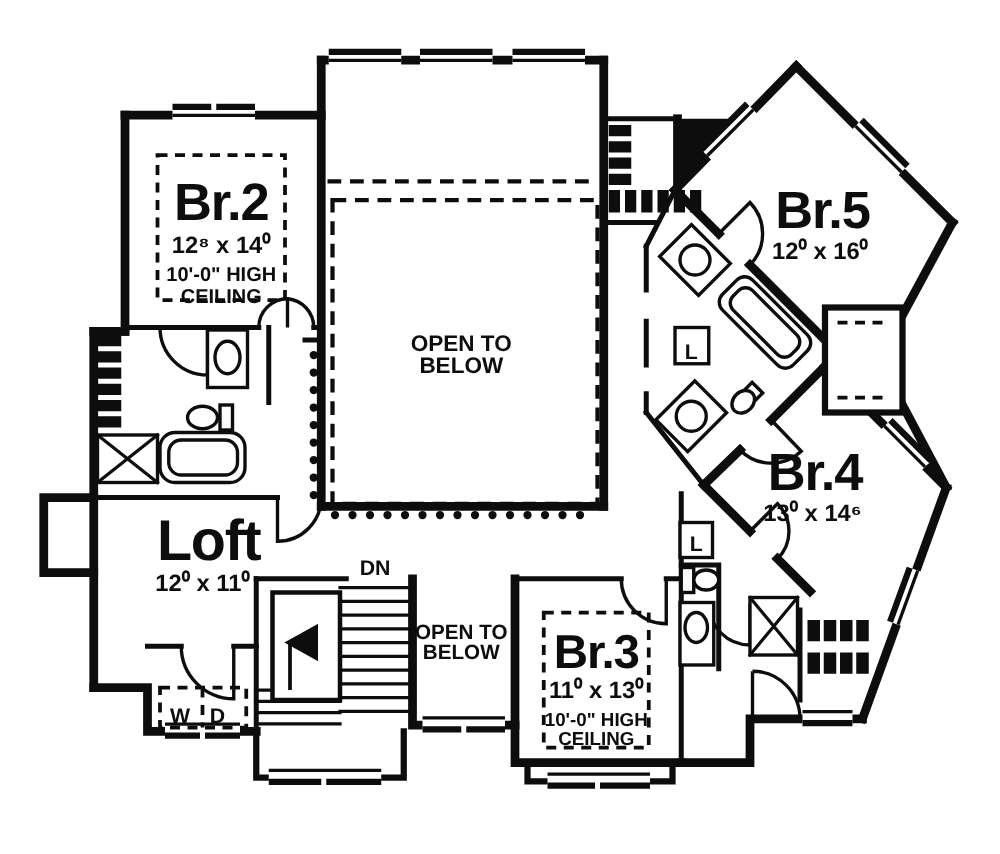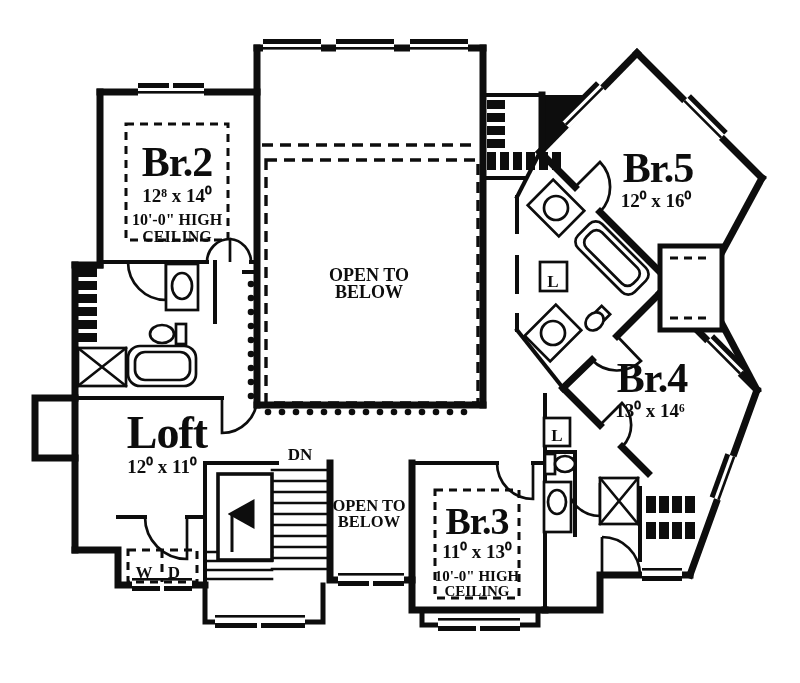--- a/index.html
+++ b/index.html
@@ -1,17 +1,17 @@
 <!DOCTYPE html>
 <html><head>
 <meta charset="utf-8">
 <style>
   html,body{margin:0;padding:0;background:#ffffff;}
   .page{position:relative;width:800px;height:683px;background:#ffffff;overflow:hidden;
-        font-family:Liberation Serif, serif;}
+        font-family:Liberation Sans, sans-serif;}
   svg{display:block;}
   .wall-ext{stroke:#0d0d0d;stroke-width:7;fill:none;stroke-linecap:square;}
   .wall-mid{stroke:#0d0d0d;stroke-width:5;fill:none;stroke-linecap:square;}
   .wall-int{stroke:#0d0d0d;stroke-width:4;fill:none;stroke-linecap:square;}
   .wall-thin{stroke:#0d0d0d;stroke-width:2.6;fill:none;stroke-linecap:square;}
   .dashed{stroke:#0d0d0d;stroke-width:3.4;fill:none;stroke-dasharray:11 7;}
   .dashed-sm{stroke:#0d0d0d;stroke-width:3;fill:none;stroke-dasharray:8 6;}
   .arc{stroke:#0d0d0d;stroke-width:2.7;fill:none;}
   .fix{stroke:#0d0d0d;stroke-width:2.7;fill:#ffffff;}
   .ink{fill:#0d0d0d;}

